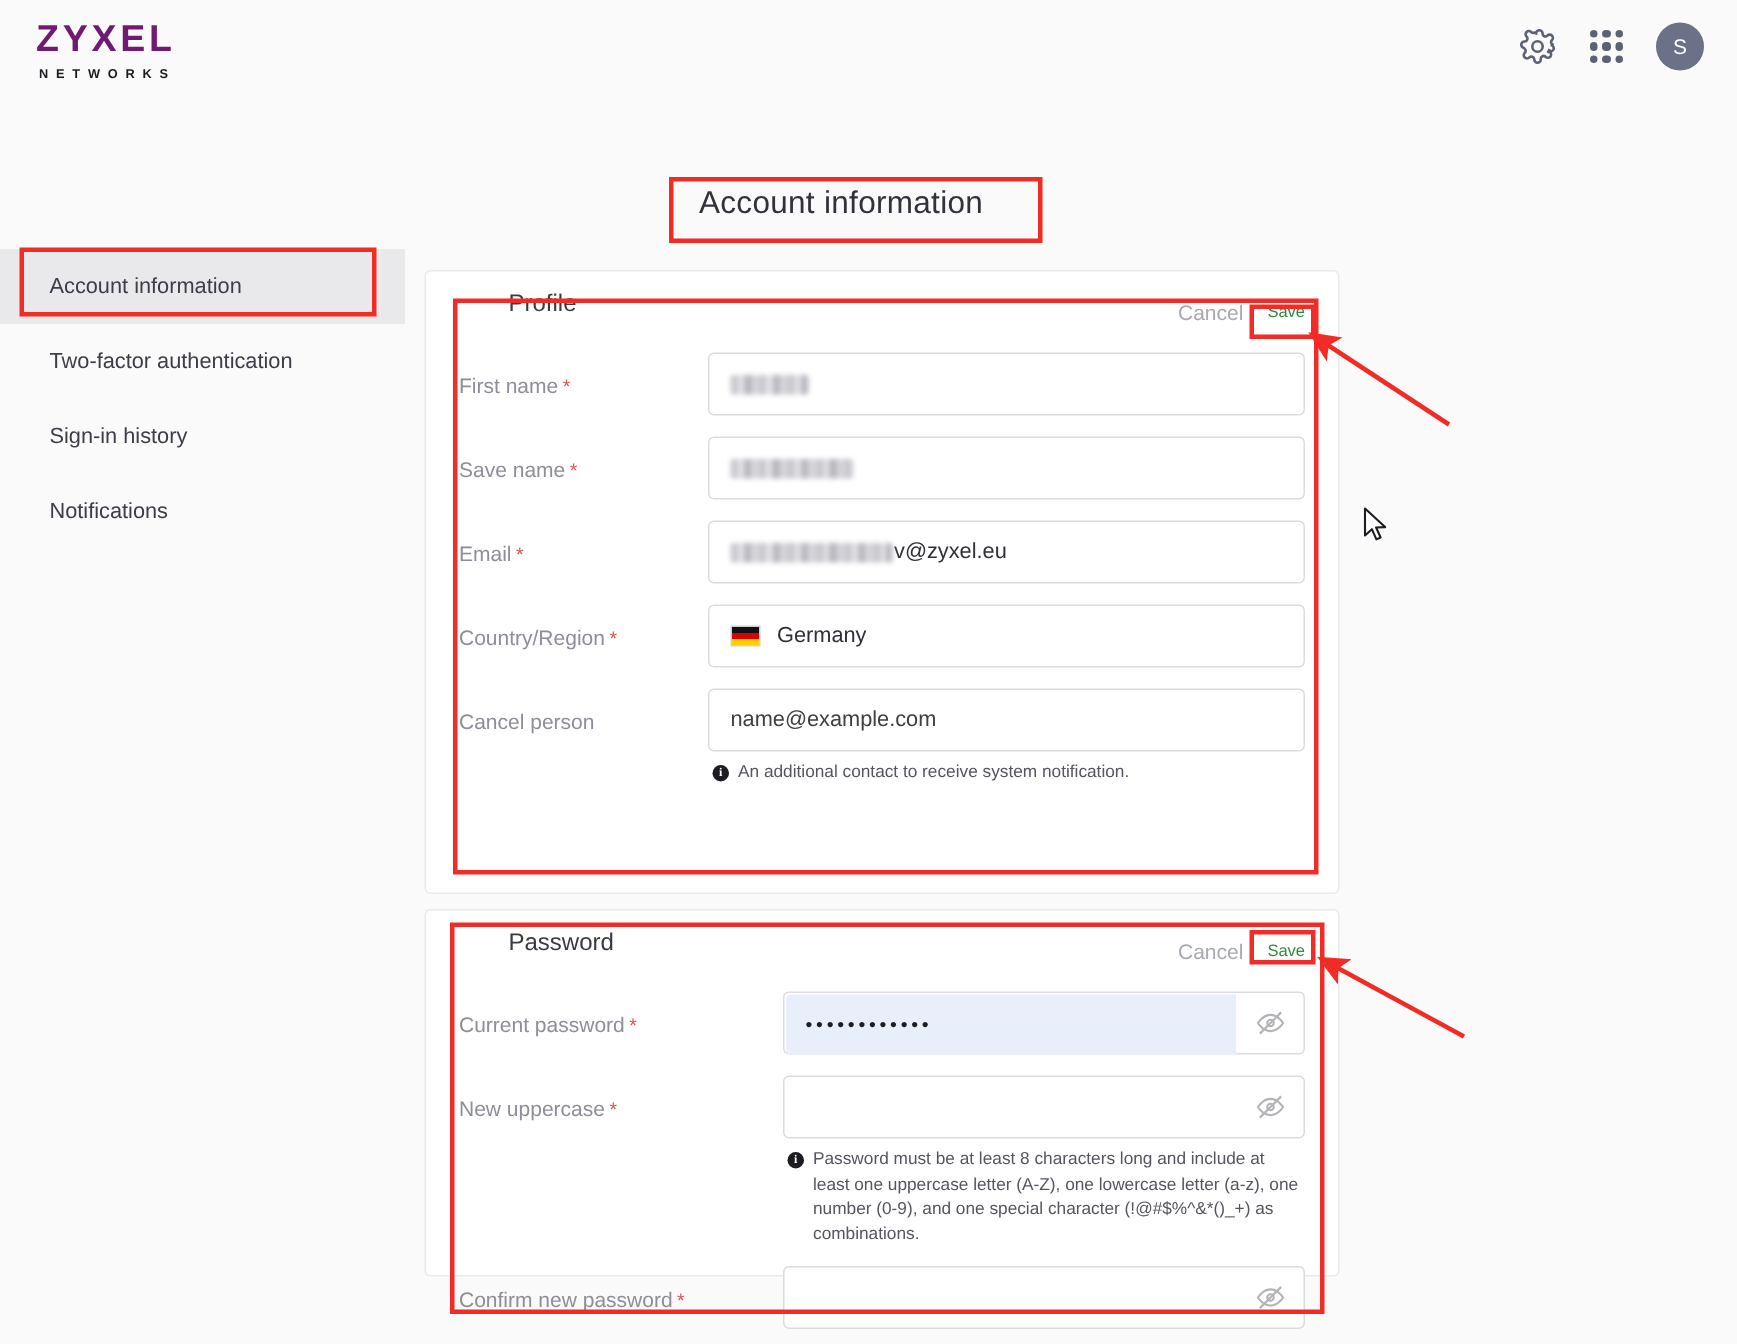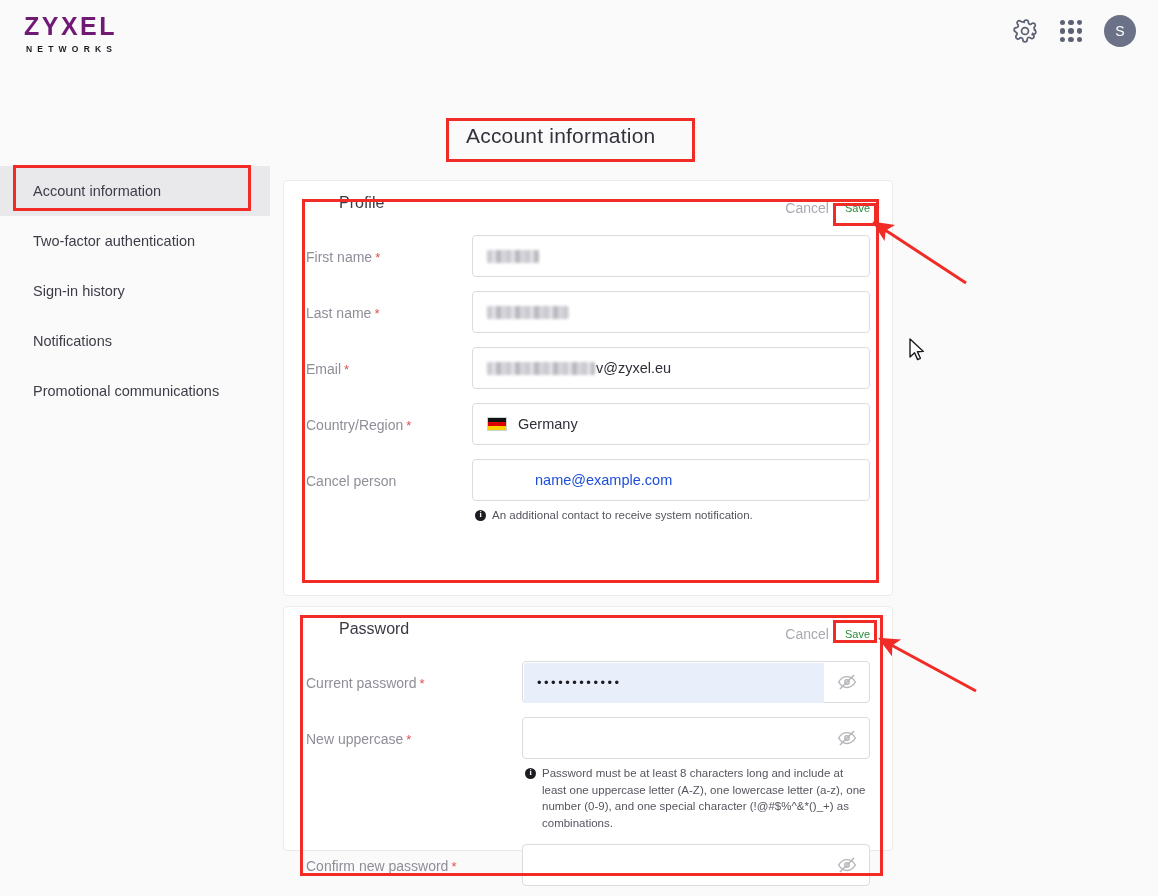--- a/index.html
+++ b/index.html
@@ -96,21 +96,21 @@
     width:100%; height:42px; border:1px solid #dcdcdf; border-radius:4px;
     background:#fff; display:flex; align-items:center; padding:0 14px;
     font-size:14.5px; color:#2f2f38; cursor:text; position:relative;
   }
   .input.pw { padding-right:46px; }
   .blur-val {
     height:13px; border-radius:2px;
     background:repeating-linear-gradient(90deg,#c9c9cf 0 5px,#e2e2e6 5px 9px,#b8b8c0 9px 14px,#d6d6da 14px 19px);
     filter:blur(1.6px); display:inline-block; vertical-align:middle;
   }
-  .placeholder { color:#1d4ed8;margin-left:48px; }
+  .placeholder { color:#404040; }
   .hint {
     display:flex; gap:6px; margin-top:6px; padding-left:3px;
     font-size:11.5px; color:#55555f; line-height:16.5px;
   }
   .hint-dot {
     flex:none; width:11px; height:11px; border-radius:50%;
     background:#1c1c22; color:#fff; font-size:8px; font-weight:bold;
     display:flex; align-items:center; justify-content:center;
     margin-top:3px; font-family:"Liberation Serif", serif;
   }
@@ -180,21 +180,20 @@
   </div>
 </div>
 
 <div id="page-title">Account information</div>
 
 <nav id="sidebar">
   <div class="side-item active">Account information</div>
   <div class="side-item">Two-factor authentication</div>
   <div class="side-item">Sign-in history</div>
   <div class="side-item">Notifications</div>
-  <div class="side-item">Promotional communications</div>
 </nav>
 
 <div id="content">
 
   <section class="card" id="card-profile">
     <div class="card-head">
       <span class="card-title">Profile</span>
       <span class="btn-cancel">Cancel</span>
       <span class="btn-save">Save</span>
     </div>
@@ -205,21 +204,21 @@
       </div>
       <div class="fctl">
         <div class="input">
           <span class="blur-val" style="width:52px"></span>
         </div>
       </div>
     </div>
 
     <div class="frow">
       <div class="flabel">
-        <span>Last name</span><span class="req">*</span>
+        <span>Save name</span><span class="req">*</span>
       </div>
       <div class="fctl">
         <div class="input">
           <span class="blur-val" style="width:82px"></span>
         </div>
       </div>
     </div>
 
     <div class="frow">
       <div class="flabel">

